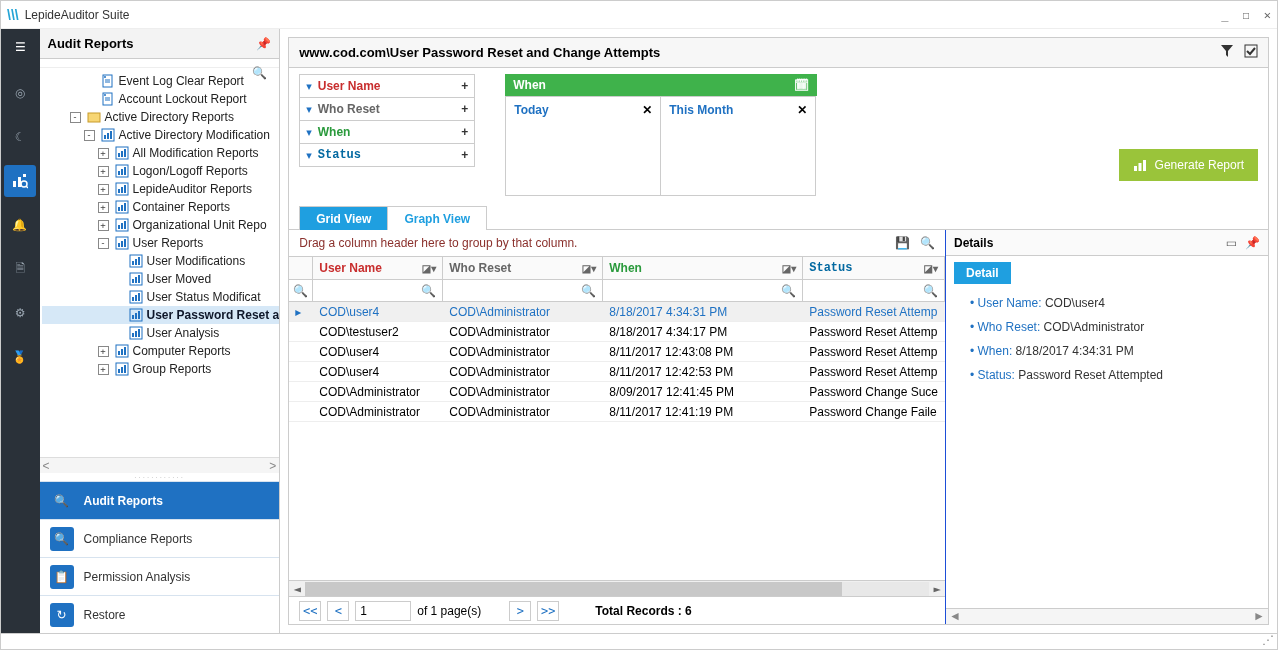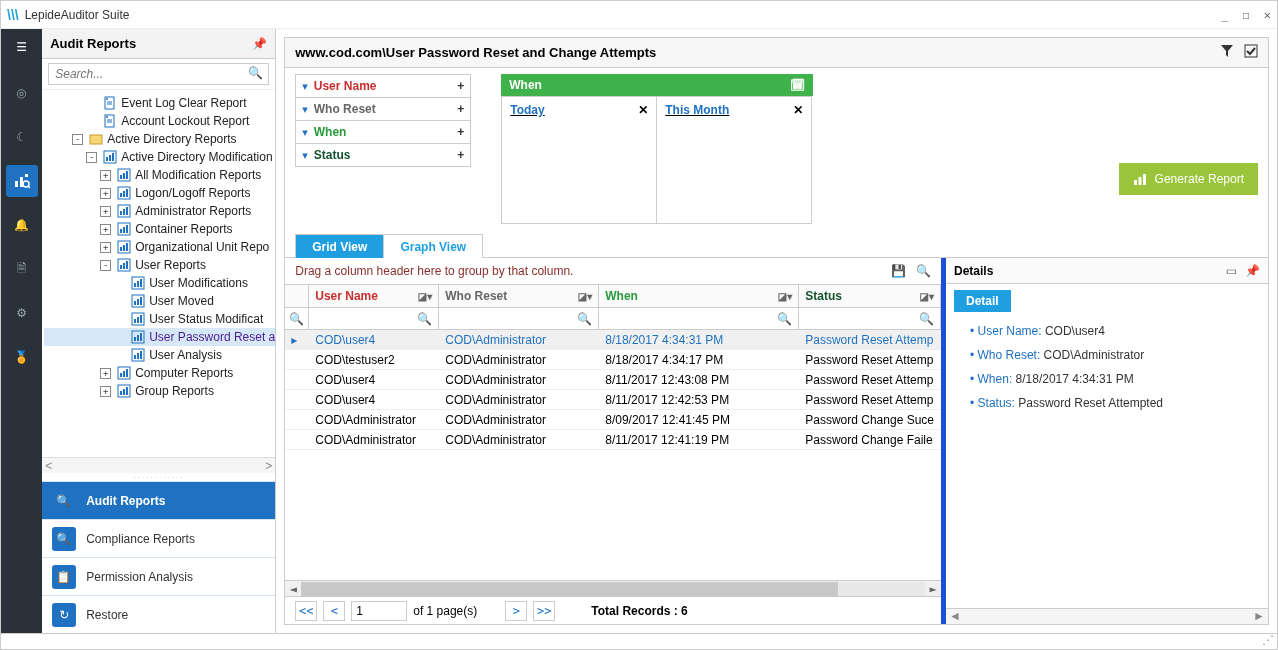--- a/index.html
+++ b/index.html
@@ -35,21 +35,21 @@
 .tree::-webkit-scrollbar { width: 16px; }
 .tree::-webkit-scrollbar-track { background:#f0f0f0; }
 .tree::-webkit-scrollbar-thumb { background:#c0c0c0; }
 .tn { white-space:nowrap; height:18px; line-height:18px; display:flex; align-items:center; cursor:pointer; }
 .tn .exp { width:11px; height:11px; border:1px solid #888; display:inline-flex; align-items:center; justify-content:center; font-size:9px; color:#444; margin-right:2px; font-family:monospace; }
 .tn .noexp { width:13px; display:inline-block; }
 .tn .ticon { width:16px; height:14px; margin:0 3px; display:inline-flex; align-items:center; justify-content:center; }
 .tn .ticon svg { }
 .tn .lbl { font-size:12px; color:#222; }
 .tn.sel { background:#d6e8f7; }
-.tn.sel .lbl { font-weight: normal; color:#4c1d95; }
+.tn.sel .lbl { font-weight: bold; color:#0f172a; }
 .hscroll { height:16px; border-top:1px solid #ddd; display:flex; align-items:center; justify-content:space-between; padding:0 3px; color:#888; background:#f5f5f5; font-family:monospace; }
 .dots { height:8px; text-align:center; color:#bbb; letter-spacing:2px; font-size:8px; }
 
 
 .bottomnav { }
 .bnav-item { height:38px; display:flex; align-items:center; padding:0 10px; cursor:pointer; border-top:1px solid #d7e3ef; }
 .bnav-item .bicon { width:24px; height:24px; margin-right:10px; display:flex; align-items:center; justify-content:center; border-radius:3px; }
 .bnav-item.active { background:#1f71c2; color:#fff; }
 .bnav-item.active .blabel { font-weight:600; }
 .bnav-item:not(.active) { background:#fff; color:#333; }
@@ -68,36 +68,36 @@
 .filter-stack { width:176px; }
 .filter-row { height:24px; border:1px solid #ccc; margin-bottom:-1px; display:flex; align-items:center; padding:0 6px; background:#fff; cursor:pointer; }
 .filter-row .ficon { color:#1f71c2; margin-right:6px; font-size:11px; }
 .filter-row .flabel { font-weight:600; }
 .filter-row .fplus { margin-left:auto; font-weight:bold; color:#333; }
 
 .filter-when { width: 312px; }
 .when-head { height:22px; background:#3fb24b; color:#fff; display:flex; align-items:center; padding:0 8px; font-weight:600; }
 .when-head .cal { margin-left:auto; }
 .when-body { display:flex; }
-.when-col { width:156px; height:128px; border:1px solid #ccc; padding:6px 8px; margin-right:-1px; position:relative;text-decoration:underline; }
+.when-col { width:156px; height:100px; border:1px solid #ccc; padding:6px 8px; margin-right:-1px; position:relative; }
 .when-col .wlabel { color:#1f71c2; font-weight:600; cursor:pointer; }
 .when-col .wx { position:absolute; top:6px; right:8px; font-weight:bold; cursor:pointer; }
 
 .gen-btn { margin-left:auto; align-self:center; background:#9ac43a; color:#fff; height:32px; padding:0 14px; display:flex; align-items:center; gap:8px; cursor:pointer; border:none; font-size:13px; margin-top:60px; }
 .gen-btn svg { }
 
 
 .viewtabs { height:24px; display:flex; border-bottom:1px solid #ccc; padding-left:10px; margin-top:4px; }
 .vtab { padding:0 16px; height:24px; line-height:24px; border:1px solid #ccc; border-bottom:none; margin-right:-1px; cursor:pointer; font-weight:600; }
 .vtab.active { background:#1f9fe0; color:#fff; }
 .vtab:not(.active) { background:#fff; color:#1f9fe0; }
 
 
 .gridsplit { flex:1; display:flex; overflow:hidden; }
-.gridarea { flex:1; display:flex; flex-direction:column; border-right:5px solid #1d4ed8; }
+.gridarea { flex:1; display:flex; flex-direction:column; border-right:1px solid #1d4ed8; }
 .grouphint { height:26px; display:flex; align-items:center; padding:0 10px; color:#8a302c; font-size:12px; }
 .grouphint .gicons { margin-left:auto; display:flex; gap:10px; color:#333; font-size:15px; }
 
 
 .grid-head { display:flex; border-top:1px solid #ccc; border-bottom:1px solid #ccc; background:#fafafa; height:24px; }
 .gh-cell { padding:0 6px; display:flex; align-items:center; border-right:1px solid #ccc; font-weight:600; position:relative; }
 .gh-cell .colfilter { margin-left:auto; color:#666; font-size:10px; cursor:pointer; }
 .gh0 { width:24px; }
 .gh1 { width:130px; }
 .gh2 { width:160px; }
@@ -135,21 +135,21 @@
 .dt-body .dlabel::before { content:"• "; }
 .dt-body .dval { color:#333; }
 .dt-hscroll { margin-top:auto; height:16px; border-top:1px solid #ccc; display:flex; justify-content:space-between; padding:0 3px; color:#888; font-family:monospace; background:#f5f5f5; }
 
 
 .statusbar { height:14px; border-top:1px solid #ccc; display:flex; justify-content:flex-end; align-items:flex-end; padding:0 3px; color:#888; }
 
 
 .c-red { color:#c82e2e; }
 .c-green { color:#2a9a3c; }
-.c-purple { color:#14532d; }
+.c-purple { color:#0369a1;font-family:Liberation Mono, monospace; }
 .c-gray { color:#666; }
 </style>
 </head>
 <body>
 
 <div class="titlebar">
   <span class="logo">\\\</span>
   <span class="apptitle">LepideAuditor Suite</span>
   <div class="winbtns">
     <span>_</span>
@@ -178,21 +178,20 @@
     <div class="ibtn">⚙</div>
     <div class="ibtn">🏅</div>
   </div>
 
   <div class="leftpanel">
     <div class="lp-header">
       <span class="title">Audit Reports</span>
       <span class="pin">📌</span>
     </div>
     <div class="lp-search">
-      <input type="text" placeholder="Search..." style="">
       <span class="sicon">🔍</span>
     </div>
     <div class="tree" id="tree">
         <div class="tn" style="padding-left: 42px;">
           <span class="noexp"></span>
           <span class="ticon">
             <svg width="14" height="14" viewBox="0 0 14 14">
               <rect x="2" y="1" width="9" height="12" fill="#fff" stroke="#1f71c2"></rect>
               <circle cx="4" cy="3" r="1" fill="#1f71c2"></circle>
               <line x1="4" y1="6" x2="9" y2="6" stroke="#1f71c2"></line>
@@ -261,21 +260,21 @@
         <div class="tn" style="padding-left: 56px;">
           <span class="exp">+</span>
           <span class="ticon">
             <svg width="14" height="14" viewBox="0 0 14 14">
               <rect x="1" y="1" width="12" height="12" fill="none" stroke="#1f71c2"></rect>
               <rect x="3" y="7" width="2" height="4" fill="#1f71c2"></rect>
               <rect x="6" y="5" width="2" height="6" fill="#1f71c2"></rect>
               <rect x="9" y="3" width="2" height="8" fill="#1f71c2"></rect>
             </svg>
           </span>
-          <span class="lbl">Administrator Reports</span>
+          <span class="lbl">LepideAuditor Reports</span>
         </div>
         <div class="tn" style="padding-left: 56px;">
           <span class="exp">+</span>
           <span class="ticon">
             <svg width="14" height="14" viewBox="0 0 14 14">
               <rect x="1" y="1" width="12" height="12" fill="none" stroke="#1f71c2"></rect>
               <rect x="3" y="7" width="2" height="4" fill="#1f71c2"></rect>
               <rect x="6" y="5" width="2" height="6" fill="#1f71c2"></rect>
               <rect x="9" y="3" width="2" height="8" fill="#1f71c2"></rect>
             </svg>

